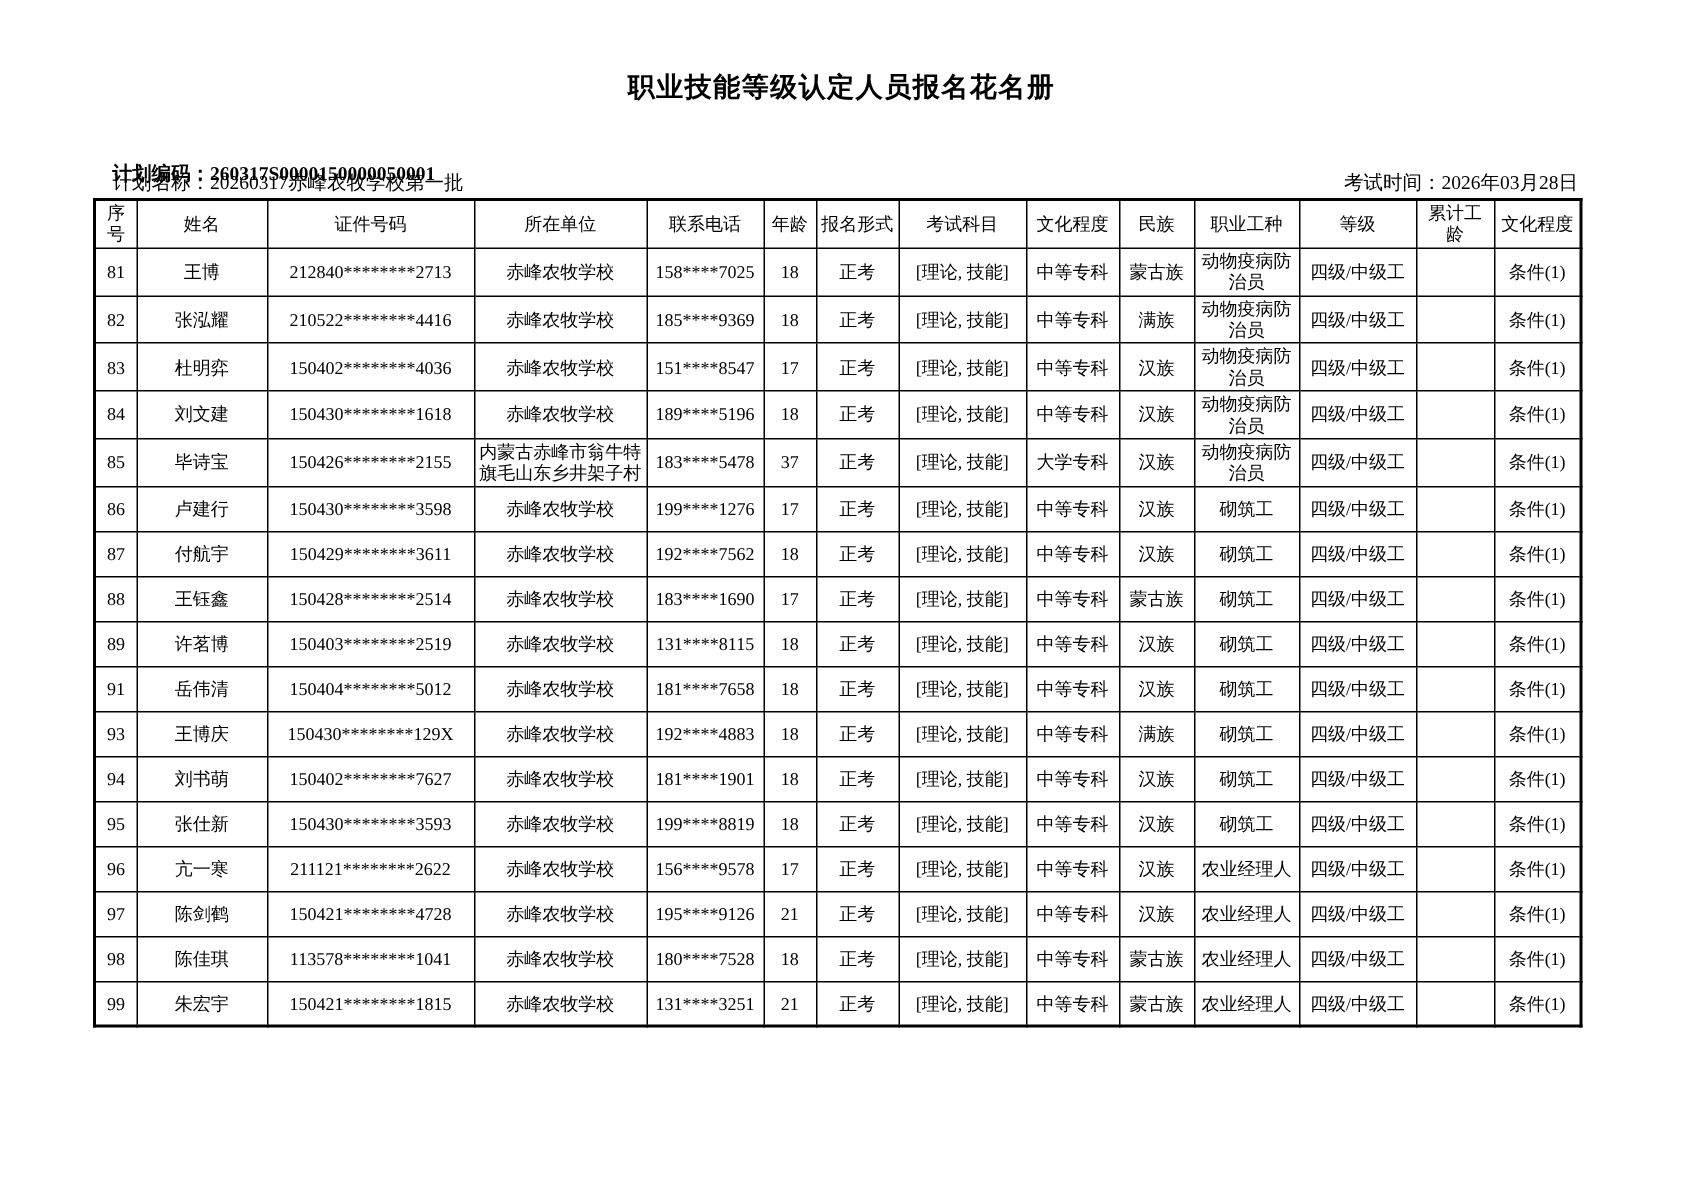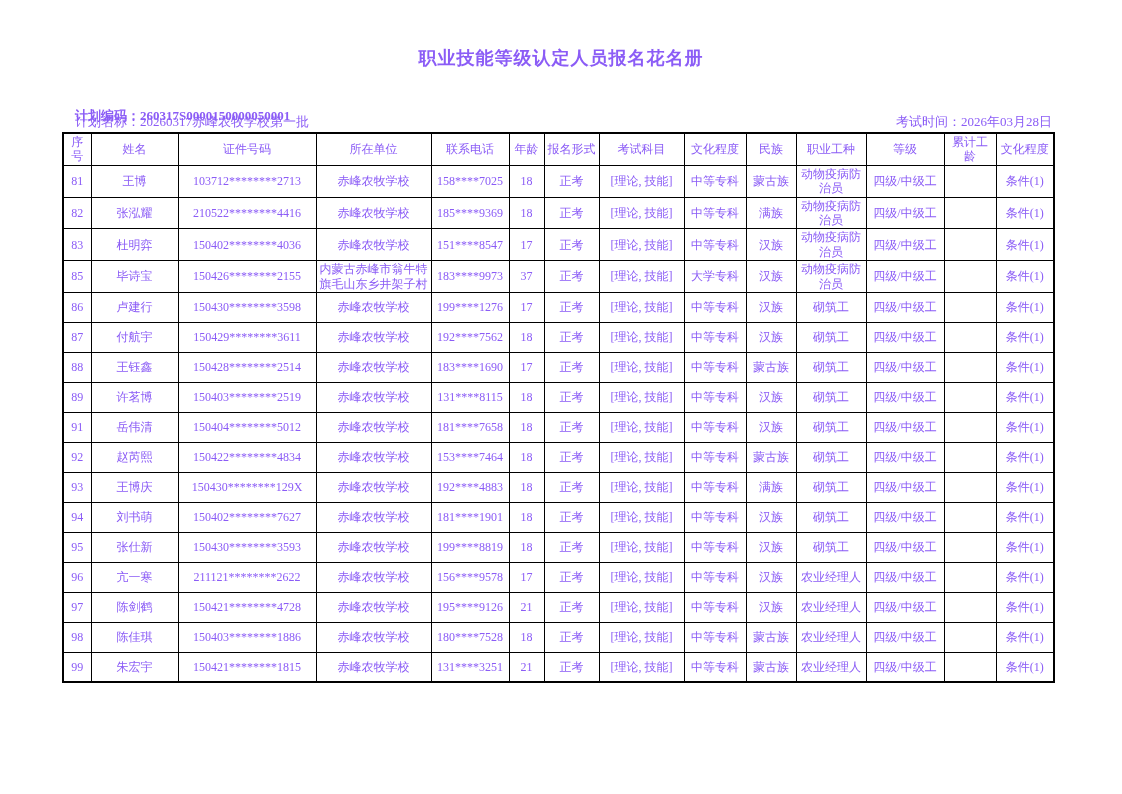--- a/index.html
+++ b/index.html
@@ -1,18 +1,18 @@
 <!DOCTYPE html>
 <html><head>
 <meta charset="utf-8">
 <style>
   html,body{margin:0;padding:0;background:#ffffff;}
   .page{
     position:relative;width:1122px;height:794px;background:#ffffff;
-    color:#8b5cf6;font-family:"Liberation Serif","DejaVu Serif",serif;
+    color:#000000;font-family:"Liberation Serif","DejaVu Serif",serif;
     overflow:hidden;
   }
   .doc-title{
     position:absolute;top:46px;left:0;width:100%;text-align:center;
     font-size:18px;font-weight:bold;letter-spacing:1px;
   }
   .meta-row-1{
     position:absolute;top:80px;left:75px;right:70px;
     display:flex;justify-content:space-between;font-size:13px;margin-top:33px;
   }
@@ -86,21 +86,21 @@
           <th>职业工种</th>
           <th>等级</th>
           <th>累计工龄</th>
           <th>文化程度</th>
         </tr>
     </thead>
     <tbody>
         <tr>
           <td>81</td>
           <td>王博</td>
-          <td>103712********2713</td>
+          <td>212840********2713</td>
           <td>赤峰农牧学校</td>
           <td>158****7025</td>
           <td>18</td>
           <td>正考</td>
           <td>[理论, 技能]</td>
           <td>中等专科</td>
           <td>蒙古族</td>
           <td>动物疫病防治员</td>
           <td>四级/中级工</td>
           <td></td>
@@ -122,35 +122,51 @@
           <td></td>
           <td>条件(1)</td>
         </tr>
         <tr>
           <td>83</td>
           <td>杜明弈</td>
           <td>150402********4036</td>
           <td>赤峰农牧学校</td>
           <td>151****8547</td>
           <td>17</td>
+          <td>正考</td>
+          <td>[理论, 技能]</td>
+          <td>中等专科</td>
+          <td>汉族</td>
+          <td>动物疫病防治员</td>
+          <td>四级/中级工</td>
+          <td></td>
+          <td>条件(1)</td>
+        </tr>
+        <tr>
+          <td>84</td>
+          <td>刘文建</td>
+          <td>150430********1618</td>
+          <td>赤峰农牧学校</td>
+          <td>189****5196</td>
+          <td>18</td>
           <td>正考</td>
           <td>[理论, 技能]</td>
           <td>中等专科</td>
           <td>汉族</td>
           <td>动物疫病防治员</td>
           <td>四级/中级工</td>
           <td></td>
           <td>条件(1)</td>
         </tr>
         <tr>
           <td>85</td>
           <td>毕诗宝</td>
           <td>150426********2155</td>
           <td>内蒙古赤峰市翁牛特旗毛山东乡井架子村</td>
-          <td>183****9973</td>
+          <td>183****5478</td>
           <td>37</td>
           <td>正考</td>
           <td>[理论, 技能]</td>
           <td>大学专科</td>
           <td>汉族</td>
           <td>动物疫病防治员</td>
           <td>四级/中级工</td>
           <td></td>
           <td>条件(1)</td>
         </tr>
@@ -228,36 +244,20 @@
           <td>正考</td>
           <td>[理论, 技能]</td>
           <td>中等专科</td>
           <td>汉族</td>
           <td>砌筑工</td>
           <td>四级/中级工</td>
           <td></td>
           <td>条件(1)</td>
         </tr>
         <tr>
-          <td>92</td>
-          <td>赵芮熙</td>
-          <td>150422********4834</td>
-          <td>赤峰农牧学校</td>
-          <td>153****7464</td>
-          <td>18</td>
-          <td>正考</td>
-          <td>[理论, 技能]</td>
-          <td>中等专科</td>
-          <td>蒙古族</td>
-          <td>砌筑工</td>
-          <td>四级/中级工</td>
-          <td></td>
-          <td>条件(1)</td>
-        </tr>
-        <tr>
           <td>93</td>
           <td>王博庆</td>
           <td>150430********129X</td>
           <td>赤峰农牧学校</td>
           <td>192****4883</td>
           <td>18</td>
           <td>正考</td>
           <td>[理论, 技能]</td>
           <td>中等专科</td>
           <td>满族</td>
@@ -326,21 +326,21 @@
           <td>中等专科</td>
           <td>汉族</td>
           <td>农业经理人</td>
           <td>四级/中级工</td>
           <td></td>
           <td>条件(1)</td>
         </tr>
         <tr>
           <td>98</td>
           <td>陈佳琪</td>
-          <td>150403********1886</td>
+          <td>113578********1041</td>
           <td>赤峰农牧学校</td>
           <td>180****7528</td>
           <td>18</td>
           <td>正考</td>
           <td>[理论, 技能]</td>
           <td>中等专科</td>
           <td>蒙古族</td>
           <td>农业经理人</td>
           <td>四级/中级工</td>
           <td></td>

